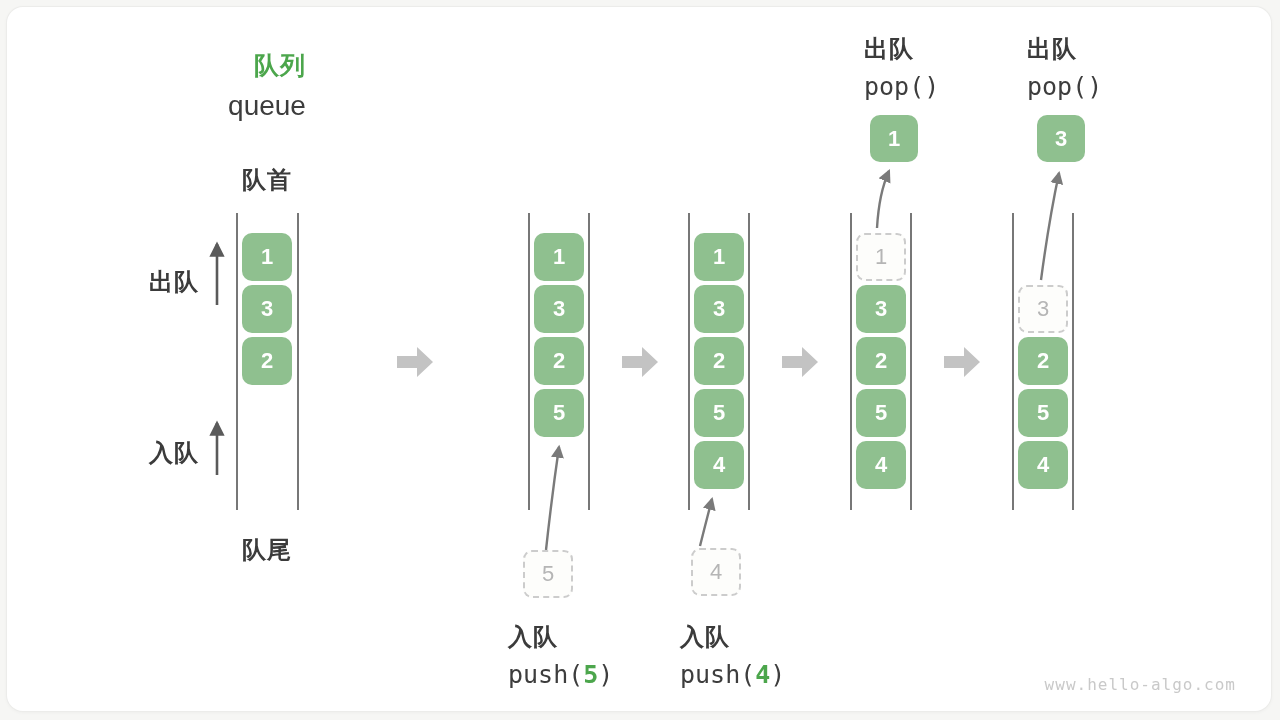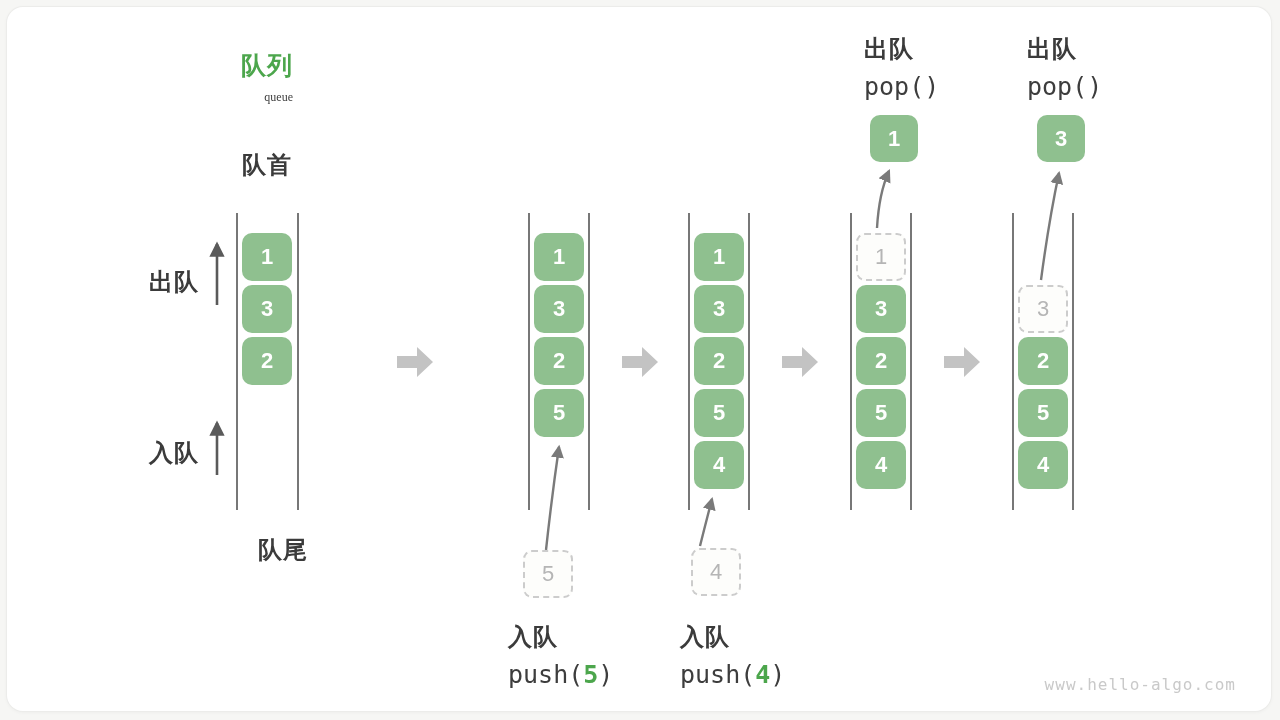--- a/index.html
+++ b/index.html
@@ -12,21 +12,21 @@
   #card{
     position:absolute;left:7px;top:7px;width:1264px;height:704px;
     background:#ffffff;border-radius:16px;
     box-shadow:0 0 0 1px #ececea, 0 1px 4px rgba(0,0,0,.05);
   }
   .abs{position:absolute;}
   svg.overlay{position:absolute;left:0;top:0;pointer-events:none;}
 
   
   .title-zh{font-size:25px;font-weight:bold;color:#4CA64C;letter-spacing:1px;}
-  .title-en{font-size:12px;color:#3d3d3d;font-family:Liberation Serif, serif;margin-top:8px;}
+  .title-en{font-size:28px;color:#3d3d3d;font-family:Liberation Sans, sans-serif;margin-top:8px;}
   .cjk-label{font-size:24px;font-weight:bold;color:#3b3b3b;letter-spacing:1px;}
   .op-code{font-size:25px;color:#3d3d3d;font-family:"DejaVu Sans Mono",monospace;margin-top:7px;}
   .op-code .green-arg{color:#4CA64C;font-weight:bold;}
   .center-x{transform:translateX(-50%);}
 
   
   .cell{
     width:50px;height:48px;border-radius:10px;
     background:#8FC08F;color:#ffffff;
     font-size:22px;font-weight:bold;
@@ -89,22 +89,22 @@
     <polygon points="782,356 802,356 802,347 818,362 802,377 802,368 782,368"></polygon>
     <polygon points="944,356 964,356 964,347 980,362 964,377 964,368 944,368"></polygon>
   </g>
 </svg>
 
 <div class="abs center-x" style="left:267px;top:33px;text-align:right;margin-top:16px;">
   <div class="title-zh">队列</div>
   <div class="title-en">queue</div>
 </div>
 
-<div class="abs center-x cjk-label" style="left:267px;top:149px;">队首</div>
-<div class="abs center-x cjk-label" style="left:283px;top:534px;">队尾</div>
+<div class="abs center-x cjk-label" style="left:267px;top:164px;">队首</div>
+<div class="abs center-x cjk-label" style="left:267px;top:534px;">队尾</div>
 <div class="abs cjk-label" style="left:149px;top:266px;">出队</div>
 <div class="abs cjk-label" style="left:149px;top:437px;">入队</div>
 
 <div class="abs cell" style="left:242px;top:233px;">1</div>
 <div class="abs cell" style="left:242px;top:285px;">3</div>
 <div class="abs cell" style="left:242px;top:337px;">2</div>
 
 <div class="abs cell" style="left:534px;top:233px;">1</div>
 <div class="abs cell" style="left:534px;top:285px;">3</div>
 <div class="abs cell" style="left:534px;top:337px;">2</div>

